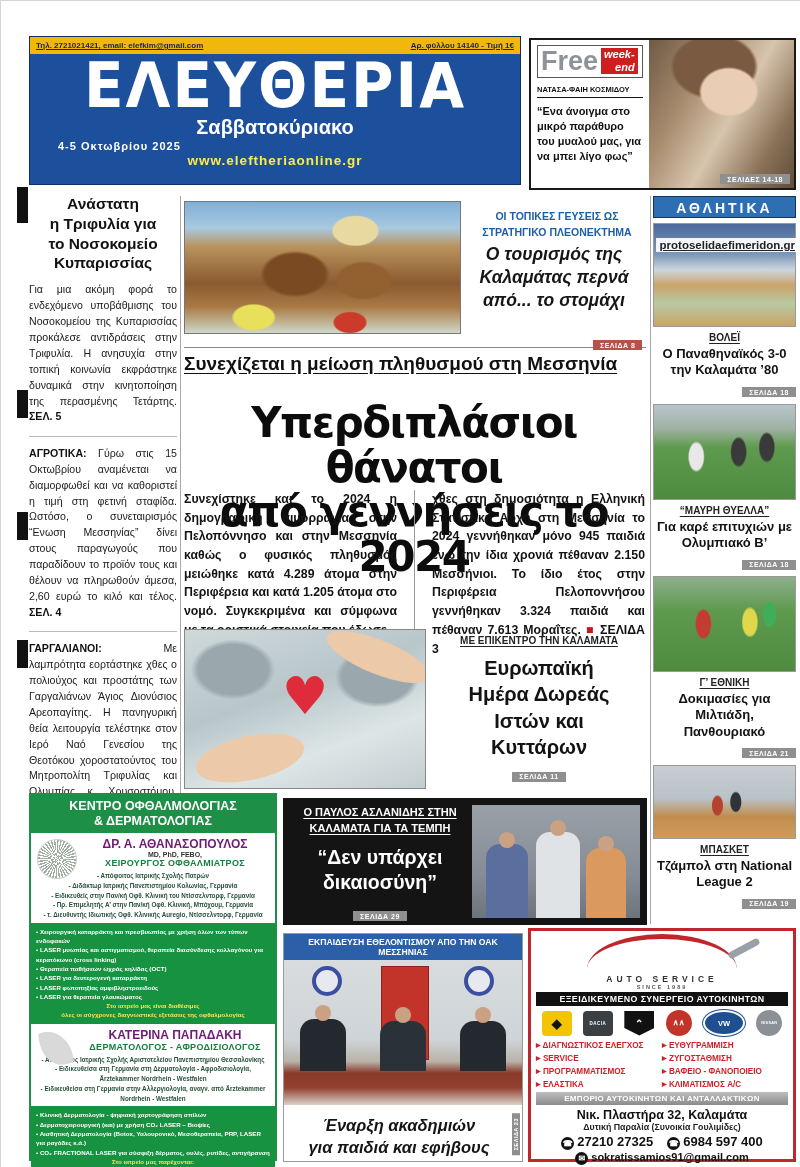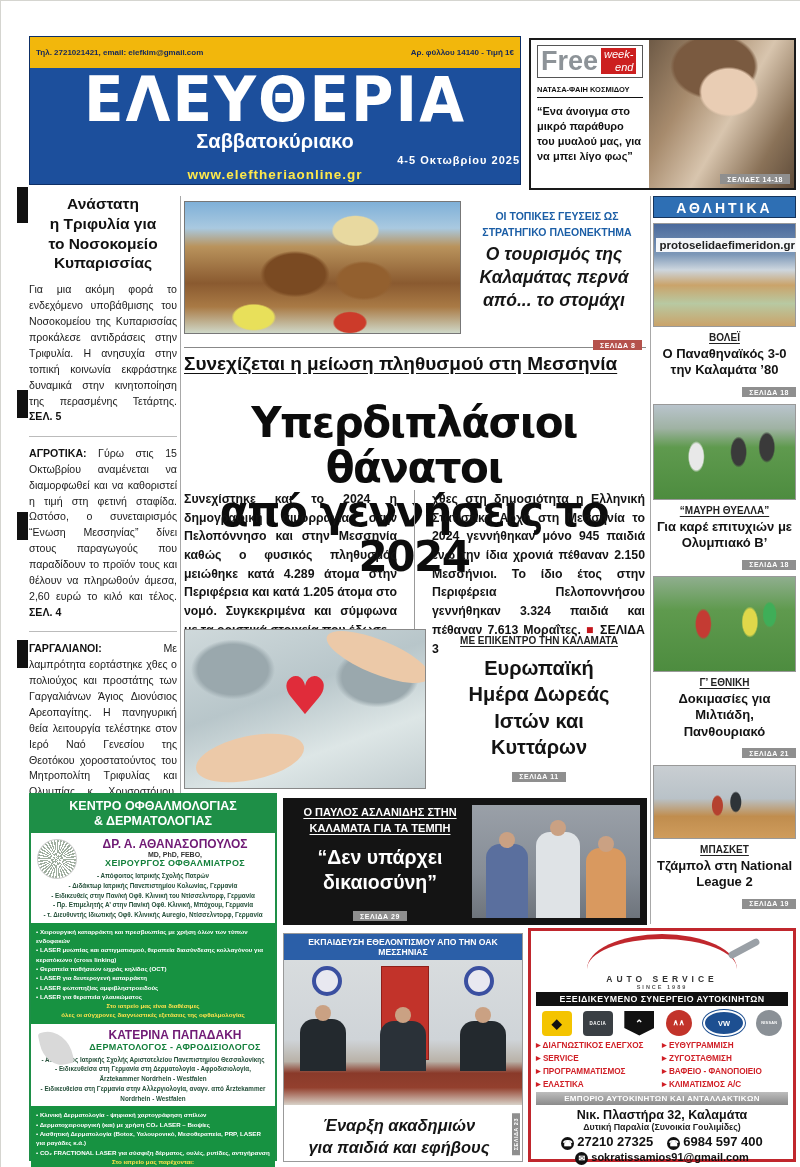--- a/index.html
+++ b/index.html
@@ -1,52 +1,52 @@
 <!DOCTYPE html>
 <html><head>
 <meta charset="utf-8">
 <style>
   html,body{margin:0;padding:0;background:#e8e8e4;}
   .page{position:relative;width:800px;height:1167px;background:#fff;margin:0 auto;
         font-family:"Liberation Sans",sans-serif;overflow:hidden;border:1px solid #d5d5d0;}
   .abs{position:absolute;}
   
   .masthead{left:28px;top:35px;width:492px;height:149px;background:#1c4f9c;border:1px solid #0e2f66;box-sizing:border-box;}
-  .topbar{height:31px;background:#f2b70c;display:flex;justify-content:space-between;align-items:center;
-          padding:0 6px;font-size:8px;font-weight:bold;color:#13265c;}
+  .topbar{height:17px;background:#f2b70c;display:flex;justify-content:space-between;align-items:center;
+          padding:0 6px;font-size:8px;font-weight:bold;color:#13265c;text-decoration:underline;}
   .mast-logo{font-family:"DejaVu Sans",sans-serif;font-size:58px;line-height:.95;font-weight:900;color:#fff;
              text-align:center;letter-spacing:2px;margin-top:4px;transform:scaleY(1.08);}
   .mast-edition{font-size:20px;font-weight:bold;color:#fff;text-align:center;margin-top:3px;}
-  .mast-date{font-size:11px;font-weight:bold;color:#fff;text-align:right;letter-spacing:1px;margin-top:1px;}
+  .mast-date{font-size:11px;font-weight:bold;color:#fff;text-align:left;letter-spacing:1px;margin-top:1px;padding-left:28px;}
   .mast-site{font-size:13.5px;font-weight:bold;color:#ffe94a;text-align:center;letter-spacing:1px;margin-top:1px;}
   
   .fw{left:528px;top:37px;width:267px;height:152px;border:2px solid #1a1a1a;box-sizing:border-box;display:flex;background:#fff;}
   .fw-left{width:118px;padding:5px 6px;box-sizing:border-box;}
   .fw-brand{display:flex;align-items:flex-start;border:1px solid #555;padding:2px 3px;}
   .fw-free{font-size:27px;font-weight:bold;color:#8d9398;line-height:1;}
   .fw-red{margin-left:3px;}
-  .fw-red div{background:#cc1f1f;color:#fff;font-size:11px;font-weight:normal;font-style:italic;
+  .fw-red div{background:#cc1f1f;color:#fff;font-size:11px;font-weight:bold;font-style:italic;
               padding:0 3px;line-height:1.2;text-align:right;}
   .fw-name{margin-top:7px;font-size:7.5px;font-weight:800;color:#111;border-bottom:1.5px solid #111;padding-bottom:3px;}
   .fw-quote{margin-top:6px;font-size:11px;font-weight:800;color:#111;line-height:1.35;}
   .fw-photo{flex:1;position:relative;background:
       radial-gradient(60px 50px at 55% 35%,#e9cdb4 0 45%,transparent 50%),
       radial-gradient(80px 60px at 45% 18%,#7a5a40 0 50%,transparent 55%),
       linear-gradient(120deg,#6e5a46 0%,#a78b6d 30%,#d8c5ae 55%,#8a7258 80%,#5f4c3a 100%);}
   
   .badge{display:inline-block;background:#8f8f8f;color:#fff;font-size:7px;font-weight:bold;
          padding:1.5px 7px;letter-spacing:.5px;}
   .badge-red{background:#b5524c;}
   .kicker-blue{color:#1b5ea6;font-weight:800;text-underline-offset:2px;}
   .kicker-dark{color:#222;font-weight:800;text-decoration:underline;text-underline-offset:2px;}
   .vline{width:1px;background:#a8a8a8;}
   .hline{height:1px;background:#888;}
   .marker{left:16px;width:11px;background:#111;}
   .watermark{right:2px;top:237px;background:rgba(255,255,255,.93);font-size:11.5px;font-weight:800;
-             color:#222;padding:1px 4px;z-index:40;}
+             color:#222;padding:1px 4px;z-index:40;text-decoration:underline;}
   
   .leftcol{left:28px;top:193px;width:148px;color:#1a1a1a;}
   .lead-title{font-size:15.5px;line-height:1.28;font-weight:800;text-align:center;color:#111;}
   .lead-body,.brief{margin-top:9px;font-size:10.6px;line-height:1.5;text-align:justify;}
   .brief-sep{border-top:1px solid #bbb;margin:8px 0 0 0;}
   .pgref{font-weight:800;color:#111;}
   
   .food-photo{left:183px;top:200px;width:277px;height:133px;border:1px solid #777;box-sizing:border-box;background:
      radial-gradient(40px 26px at 62% 22%,#e8d9a0 0 55%,transparent 60%),
      radial-gradient(60px 40px at 40% 55%,#7a4a22 0 50%,transparent 58%),

